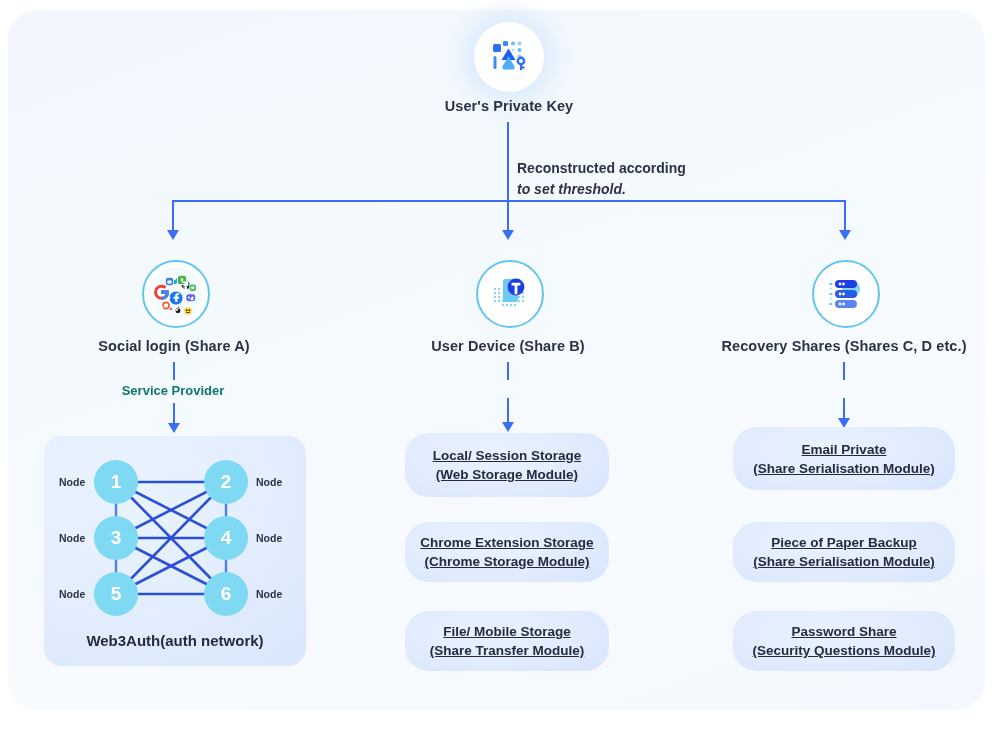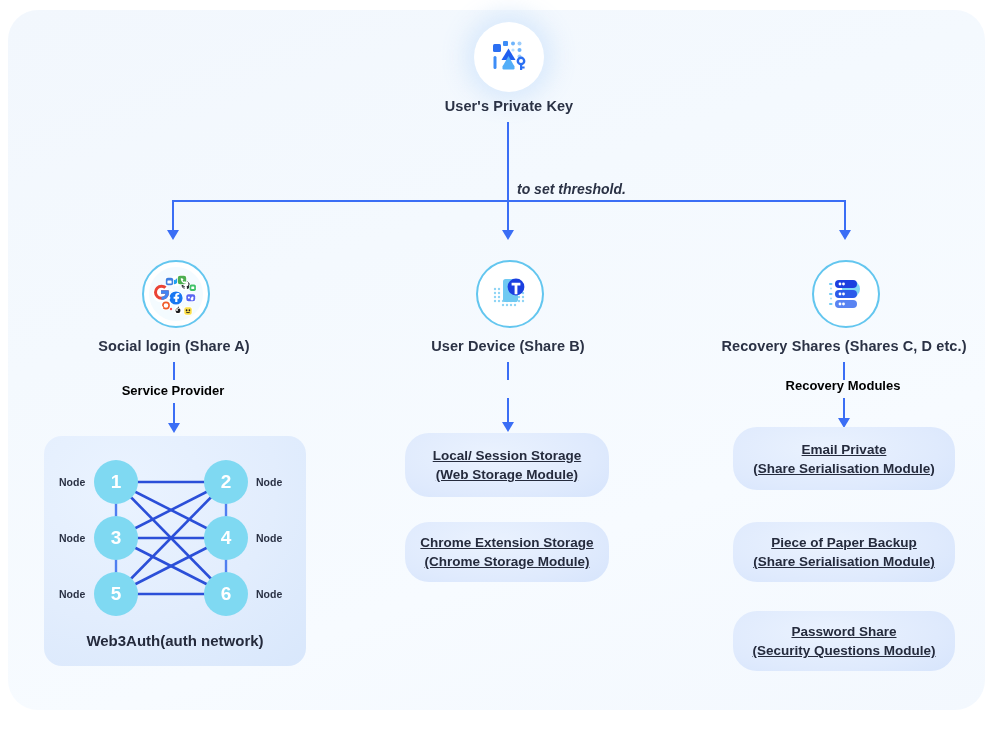--- a/index.html
+++ b/index.html
@@ -15,21 +15,21 @@
 
   
   .badge{position:absolute;border-radius:50%;background:#ffffff;
          display:flex;align-items:center;justify-content:center;}
   .badge.glow{box-shadow:0 0 22px 10px rgba(214,232,252,.85);}
   .badge.ring{border:2px solid #63c6ef;background:#ffffff;}
 
   
   .cap{position:absolute;text-align:center;color:#2b3245;
        font-size:14.5px;font-weight:700;letter-spacing:.1px;white-space:nowrap;}
-  .sub{position:absolute;text-align:center;color:#000000;
+  .sub{position:absolute;text-align:center;color:#0f766e;
        font-size:13px;font-weight:700;white-space:nowrap;}
   .note{position:absolute;color:#2b3245;font-size:14px;font-weight:700;
         line-height:21px;white-space:nowrap;}
 
   
   .vline{position:absolute;width:2px;background:#3b6ef5;}
   .hline{position:absolute;height:2px;background:#3b6ef5;}
   .arrow{position:absolute;width:0;height:0;
          border-left:6px solid transparent;border-right:6px solid transparent;
          border-top:10px solid #3b6ef5;}
@@ -73,20 +73,21 @@
       <rect x="15.5" y="30.5" width="12" height="4" rx="1.2" fill="#53aef8"></rect>
       <circle cx="34" cy="26" r="3.2" fill="none" stroke="#2b6ff2" stroke-width="2.4"></circle>
       <rect x="33" y="29" width="2.2" height="6" fill="#2b6ff2"></rect>
       <rect x="35" y="31.5" width="2.6" height="2" fill="#2b6ff2"></rect>
     </svg>
   </div>
   <div class="cap" style="left:384px;top:98px;width:250px;">User's Private  Key</div>
 
   <div class="vline" style="left:507px;top:122px;height:79px;"></div>
 
+  <div class="note" style="left:517px;top:158px;">Reconstructed according</div>
   <div class="note" style="left:517px;top:179px;font-style:italic;">to set threshold.</div>
 
   <div class="hline" style="left:173px;top:200px;width:673px;"></div>
 
   <div class="vline" style="left:172px;top:200px;height:32px;"></div>
   <div class="arrow" style="left:167px;top:230px;"></div>
 
   <div class="vline" style="left:507px;top:200px;height:32px;"></div>
   <div class="arrow" style="left:502px;top:230px;"></div>
 
@@ -219,20 +220,24 @@
   <div class="arrow" style="left:502px;top:422px;"></div>
 
   <div class="pill" style="left:405px;top:433px;width:204px;height:64px;">
     <span>Local/ Session Storage</span>
     <span>(Web Storage Module)</span>
   </div>
   <div class="pill" style="left:405px;top:522px;width:204px;height:60px;">
     <span>Chrome Extension Storage</span>
     <span>(Chrome Storage Module)</span>
   </div>
+  <div class="pill" style="left:405px;top:611px;width:204px;height:60px;">
+    <span>File/ Mobile Storage</span>
+    <span>(Share Transfer Module)</span>
+  </div>
 
   <div class="badge ring" style="left:812px;top:260px;width:64px;height:64px;">
     <svg width="46" height="46" viewBox="0 0 46 46">
       <circle cx="28" cy="18" r="9" fill="#7fd6f5"></circle>
       <rect x="12" y="9" width="22" height="8" rx="4" fill="#1b3fe0"></rect>
       <rect x="12" y="19" width="22" height="8" rx="4" fill="#2b5bea"></rect>
       <rect x="12" y="29" width="22" height="8" rx="4" fill="#5a84f2"></rect>
       <circle cx="17" cy="13" r="1.4" fill="#ffffff"></circle>
       <circle cx="20.5" cy="13" r="1.4" fill="#ffffff"></circle>
       <circle cx="17" cy="23" r="1.4" fill="#ffffff"></circle>
@@ -241,21 +246,20 @@
       <circle cx="20.5" cy="33" r="1.4" fill="#ffffff"></circle>
       <rect x="6" y="12" width="3.5" height="2" rx="1" fill="#6fc9f2"></rect>
       <rect x="6" y="22" width="3.5" height="2" rx="1" fill="#6fc9f2"></rect>
       <rect x="6" y="32" width="3.5" height="2" rx="1" fill="#6fc9f2"></rect>
       <circle cx="8" cy="17.5" r="1" fill="#9fdef7"></circle>
       <circle cx="8" cy="27.5" r="1" fill="#9fdef7"></circle>
     </svg>
   </div>
   <div class="cap" style="left:699px;top:338px;width:290px;">Recovery Shares (Shares C, D etc.)</div>
   <div class="vline" style="left:843px;top:362px;height:18px;"></div>
-  <div class="sub" style="left:743px;top:378px;width:200px;">Recovery Modules</div>
   <div class="vline" style="left:843px;top:398px;height:22px;"></div>
   <div class="arrow" style="left:838px;top:418px;"></div>
 
   <div class="pill" style="left:733px;top:427px;width:222px;height:63px;">
     <span>Email Private</span>
     <span>(Share Serialisation Module)</span>
   </div>
   <div class="pill" style="left:733px;top:522px;width:222px;height:60px;">
     <span>Piece of Paper Backup</span>
     <span>(Share Serialisation Module)</span>

